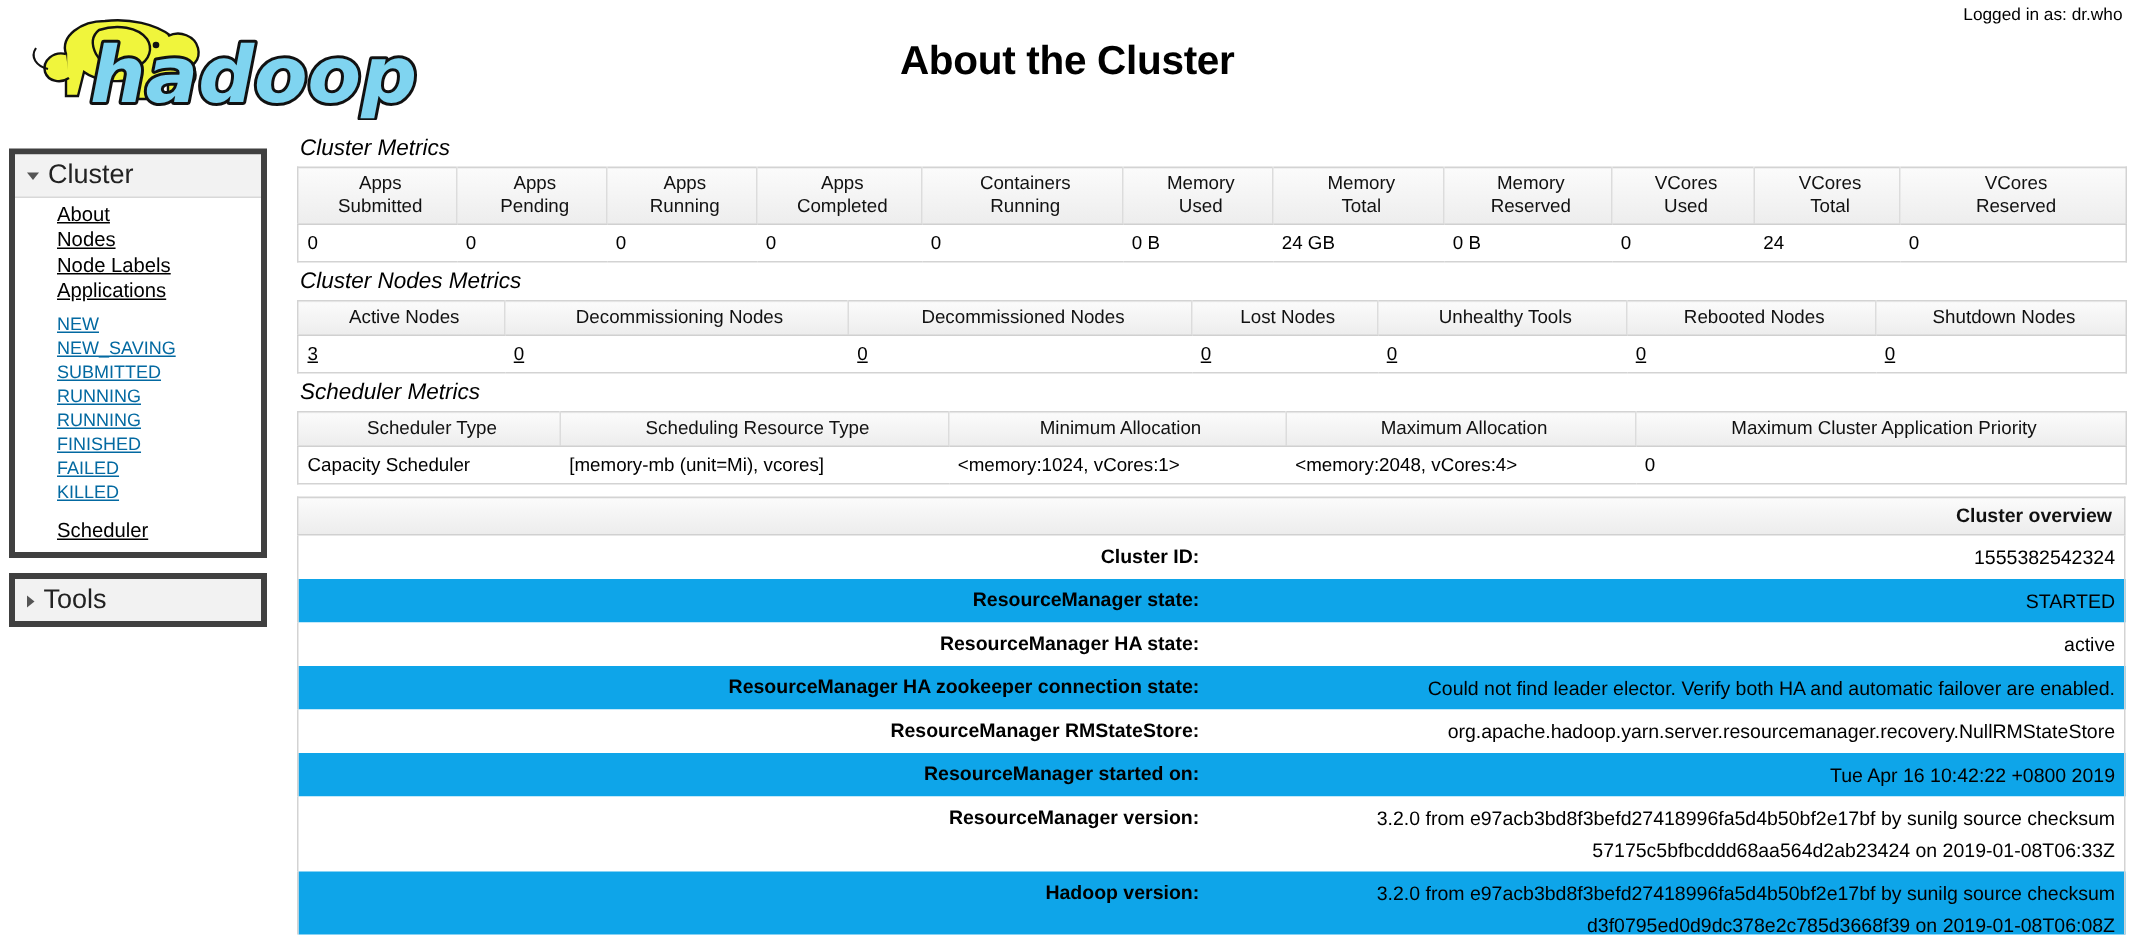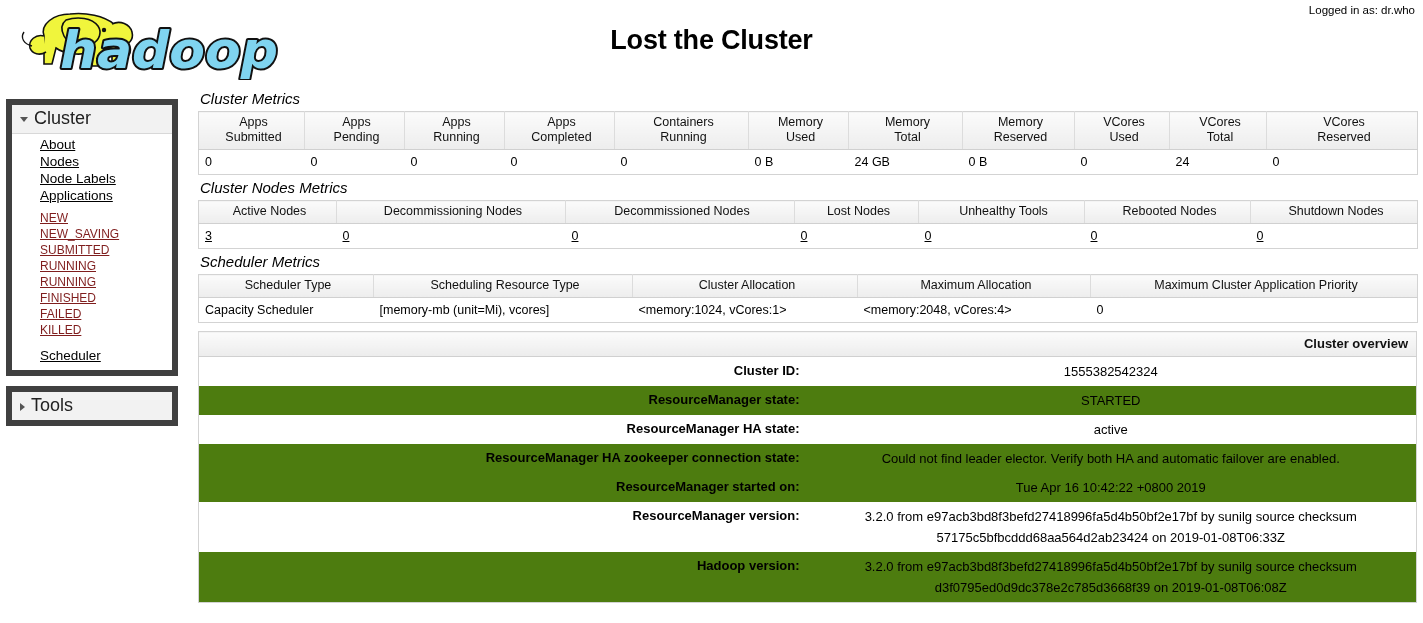--- a/index.html
+++ b/index.html
@@ -59,21 +59,21 @@
   }
   #content {
     position: absolute;
     left: 198px;
     top: 0px;
     width: 1219px;
   }
 
   
   .nav-block {
-    border: 6px solid #404040;
+    border: 4px solid #404040;
     background: #fff;
     margin-bottom: 10px;
   }
   .nav-header {
     background: #f2f2f2;
     border-bottom: 1px solid #d8d8d8;
     font-size: 18px;
     padding: 3px 6px 4px 8px;
     color: #222;
     display: flex;
@@ -115,21 +115,21 @@
     font-size: 13.5px;
     cursor: pointer;
   }
   .nav-sublist {
     list-style: none;
     margin: 0;
     padding: 0 0 0 28px;
   }
   .nav-sublist li { line-height: 16px; }
   .nav-sublist a {
-    color: #7f1d1d;
+    color: #0369a1;
     text-decoration: underline;
     font-size: 12px;
     cursor: pointer;
   }
   .nav-gap { height: 9px; }
 
   
   .section-title {
     font-size: 15px;
     color: #000;
@@ -198,29 +198,29 @@
   table.overview td.ov-label {
     width: 322px;
     text-align: right;
     font-weight: bold;
     font-size: 13px;
     padding: 4px 8px 4px 4px;
     vertical-align: top;
     line-height: 20px;
   }
   table.overview td.ov-value {
-    text-align: center;
+    text-align: right;
     font-size: 13px;
     padding: 4px 6px 4px 4px;
     vertical-align: top;
     line-height: 21px;
     word-break: break-word;
   }
   table.overview tr.odd td { background: #ffffff; }
-  table.overview tr.even td { background: #4d7c0f; }
+  table.overview tr.even td { background: #0ea5e9; }
 </style>
 </head>
 <body>
 
 <div id="header">
 
   <div id="logo">
     <svg viewBox="0 0 300 78" width="300" height="78" xmlns="http://www.w3.org/2000/svg">
 
       <g stroke="#111" stroke-width="1.6" fill="#f0f53c">
@@ -236,21 +236,21 @@
         <path d="M118 40 C124 44,124 52,118 56"></path>
       </g>
       <circle cx="96" cy="28" r="2.2" fill="#111"></circle>
 
       <g font-family="&quot;DejaVu Sans&quot;, sans-serif" font-size="52" font-weight="bold" font-style="italic" stroke="#111" stroke-width="4" fill="#7fd4f0" stroke-linejoin="round" paint-order="stroke">
         <text x="52" y="66">hadoop</text>
       </g>
     </svg>
   </div>
 
-  <div id="page-title">Lost the Cluster</div>
+  <div id="page-title">About the Cluster</div>
   <div id="login-info">Logged in as: dr.who</div>
 </div>
 
 <div id="body-wrap">
 
   <div id="nav">
 
     <div class="nav-block">
       <div class="nav-header">
         <span class="tri-down"></span>
@@ -391,21 +391,21 @@
         <col style="width:175px">
           <col style="width:259px">
           <col style="width:225px">
         <col style="width:233px">
           <col style="width:327px">
       </colgroup>
       <thead>
         <tr>
           <th>Scheduler Type</th>
           <th>Scheduling Resource Type</th>
-          <th>Cluster Allocation</th>
+          <th>Minimum Allocation</th>
           <th>Maximum Allocation</th>
           <th>Maximum Cluster Application Priority</th>
         </tr>
       </thead>
       <tbody>
         <tr>
           <td>Capacity Scheduler</td>
           <td>[memory-mb (unit=Mi), vcores]</td>
           <td>&lt;memory:1024, vCores:1&gt;</td>
           <td>&lt;memory:2048, vCores:4&gt;</td>
@@ -432,20 +432,24 @@
           <td class="ov-value">STARTED</td>
         </tr>
         <tr class="odd">
           <td class="ov-label">ResourceManager HA state:</td>
           <td class="ov-value">active</td>
         </tr>
         <tr class="even">
           <td class="ov-label">ResourceManager HA zookeeper connection state:</td>
           <td class="ov-value">Could not find leader elector. Verify both HA and automatic failover are enabled.</td>
         </tr>
+        <tr class="odd">
+          <td class="ov-label">ResourceManager RMStateStore:</td>
+          <td class="ov-value">org.apache.hadoop.yarn.server.resourcemanager.recovery.NullRMStateStore</td>
+        </tr>
         <tr class="even">
           <td class="ov-label">ResourceManager started on:</td>
           <td class="ov-value">Tue Apr 16 10:42:22 +0800 2019</td>
         </tr>
         <tr class="odd">
           <td class="ov-label">ResourceManager version:</td>
           <td class="ov-value">3.2.0 from e97acb3bd8f3befd27418996fa5d4b50bf2e17bf by sunilg source checksum 57175c5bfbcddd68aa564d2ab23424 on 2019-01-08T06:33Z</td>
         </tr>
         <tr class="even">
           <td class="ov-label">Hadoop version:</td>

